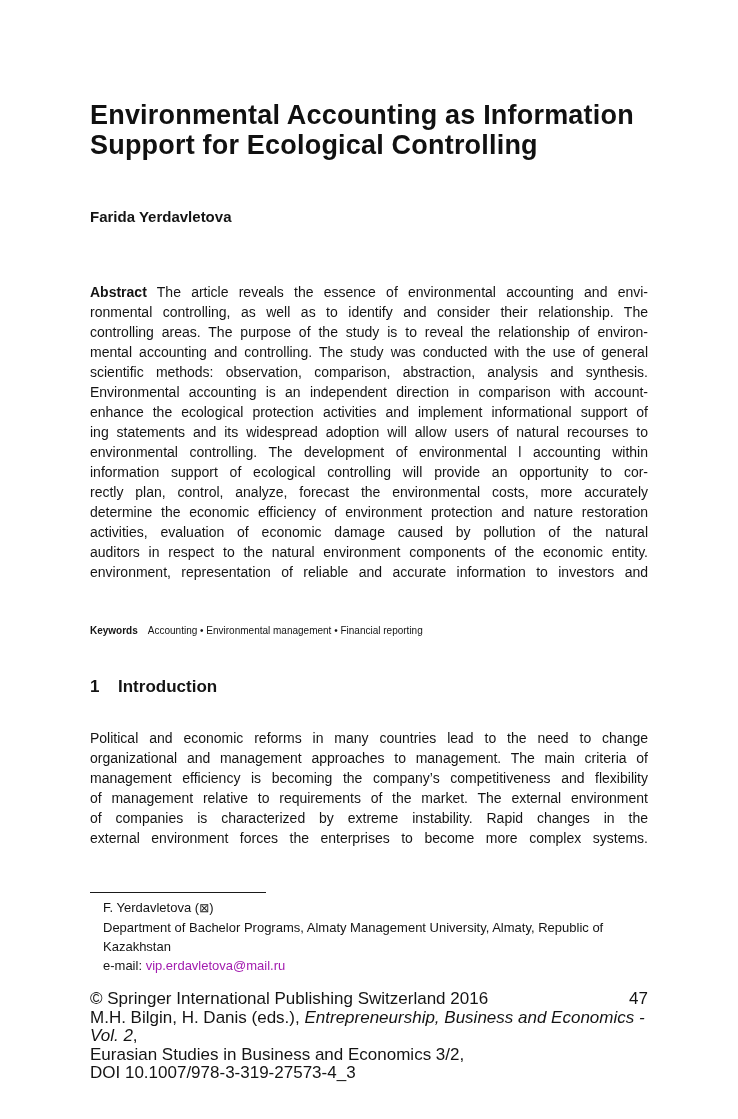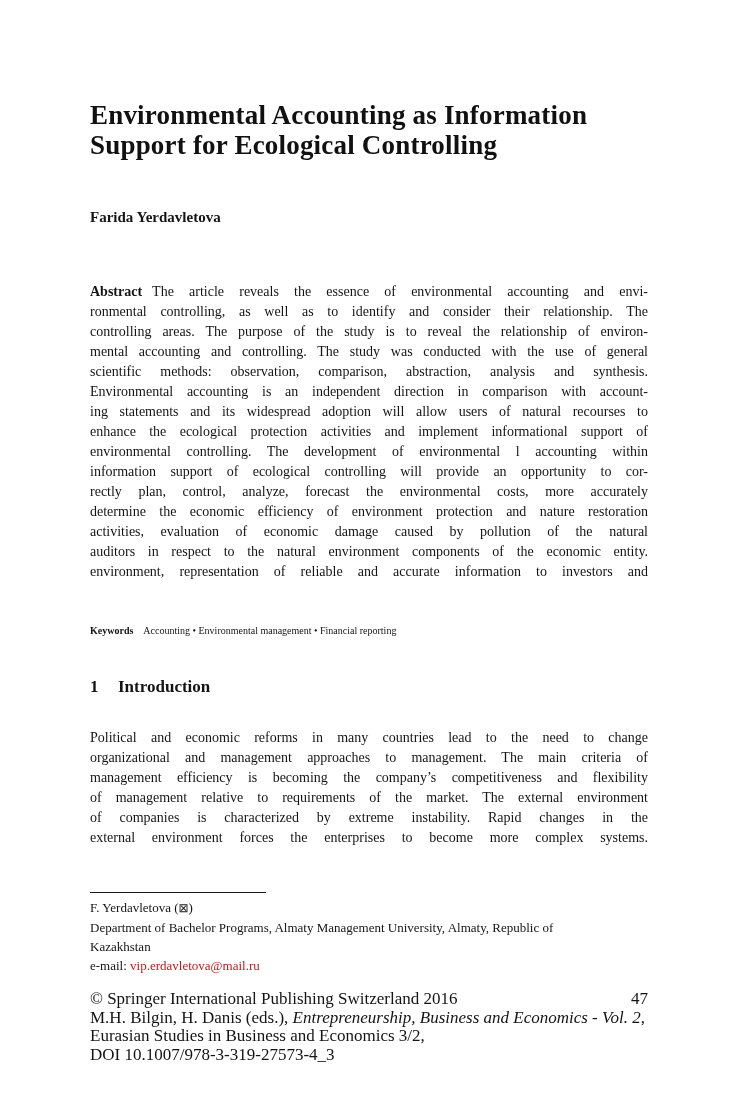--- a/index.html
+++ b/index.html
@@ -2,21 +2,21 @@
 <html><head>
 <meta charset="utf-8">
 <style>
   html, body { margin: 0; padding: 0; background: #ffffff; }
   .page {
     position: relative;
     width: 738px;
     height: 1119px;
     background: #ffffff;
     overflow: hidden;
-    font-family: Liberation Serif, serif;
+    font-family: Liberation Sans, sans-serif;
     color: #141414;
   }
   .col { position: absolute; left: 90px; width: 558px; }
 
   .title {
     top: 100px;
     margin: 0;
     font-size: 27px;
     line-height: 30px;
     font-weight: bold;
@@ -55,22 +55,22 @@
   .secnum { display: inline-block; min-width: 28px; }
 
   .intro { top: 728px; }
 
   .footnote { top: 892px; font-size: 13px; line-height: 19px; }
   .rule {
     width: 176px;
     border-top: 1.5px solid #1a1a1a;
     margin-bottom: 5px;
   }
-  .fline { display: block; }
-  .email { color: #b91c1c; text-decoration: none; cursor: pointer; }
+  .fline { display: block; margin-left: 13px; }
+  .email { color: #a21caf; text-decoration: none; cursor: pointer; }
   .env { font-size: 12px; }
 
   .publisher { top: 990px; font-size: 17px; line-height: 18.5px; }
   .pline { display: block; }
   .pline.first { display: flex; justify-content: space-between; }
   .pagenum { text-align: right; }
   i { font-style: italic; }
 </style>
 </head>
 <body>
@@ -85,22 +85,22 @@
   <div class="col author">Farida Yerdavletova</div>
 
   <div class="col abstract body-text">
     <div class="jline"><b>Abstract</b><span class="labelgap"></span><span>The article reveals the essence of environmental accounting and envi-</span></div>
     <div>
         <div class="jline">ronmental controlling, as well as to identify and consider their relationship. The</div>
         <div class="jline">controlling areas. The purpose of the study is to reveal the relationship of environ-</div>
         <div class="jline">mental accounting and controlling. The study was conducted with the use of general</div>
         <div class="jline">scientific methods: observation, comparison, abstraction, analysis and synthesis.</div>
         <div class="jline">Environmental accounting is an independent direction in comparison with account-</div>
+        <div class="jline">enhance the ecological protection activities and implement informational support of</div>
         <div class="jline">ing statements and its widespread adoption will allow users of natural recourses to</div>
-        <div class="jline">enhance the ecological protection activities and implement informational support of</div>
         <div class="jline">environmental controlling. The development of environmental l accounting within</div>
         <div class="jline">information support of ecological controlling will provide an opportunity to cor-</div>
         <div class="jline">rectly plan, control, analyze, forecast the environmental costs, more accurately</div>
         <div class="jline">determine the economic efficiency of environment protection and nature restoration</div>
         <div class="jline">activities, evaluation of economic damage caused by pollution of the natural</div>
         <div class="jline">auditors in respect to the natural environment components of the economic entity.</div>
         <div class="jline">environment, representation of reliable and accurate information to investors and</div>
       </div>
   </div>
 

